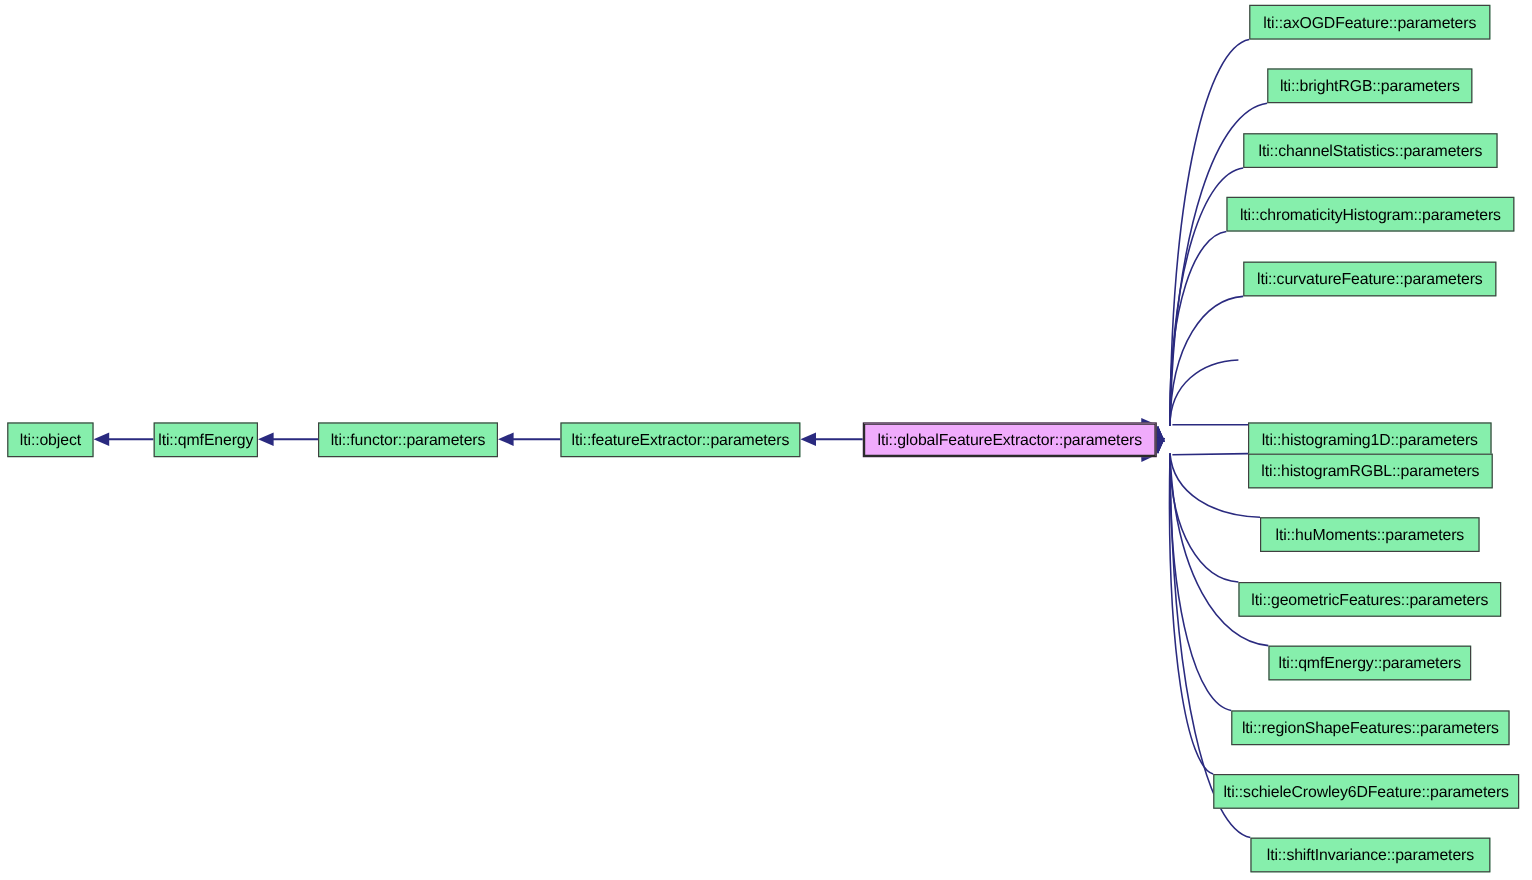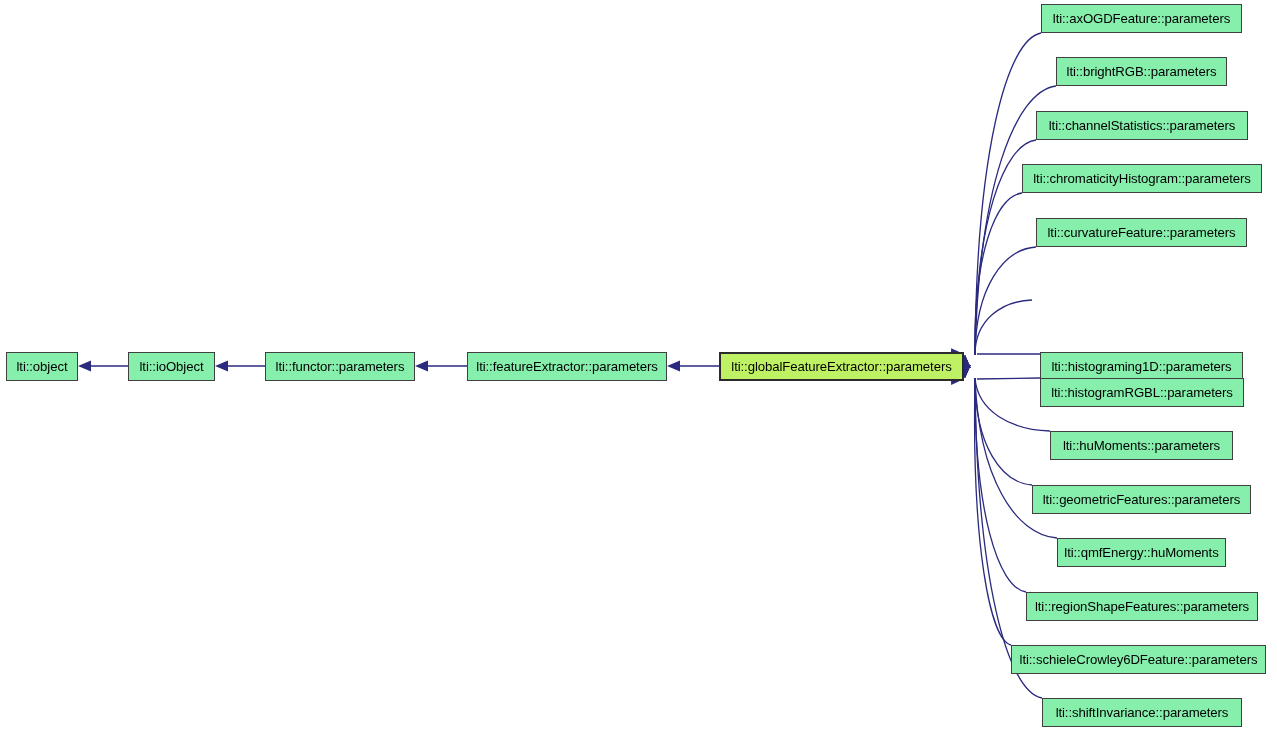--- a/index.html
+++ b/index.html
@@ -31,21 +31,21 @@
     height: 29px;
     line-height: 27px;
     text-align: center;
     font-size: 13.2px;
     color: #000000;
     white-space: nowrap;
     letter-spacing: -0.1px;
     z-index: 5;
   }
   .node-box.current {
-    background: #bef264;
+    background: #f0abfc;
     border: 1px solid #2b2b2b;
     box-shadow: 0 0 0 1px #2b2b2b inset;
   }
   .node-label {
     display: block;
     width: 100%;
     pointer-events: none;
   }
 </style>
 </head>
@@ -87,21 +87,21 @@
       <polygon points="0,0 13,-5.6 13,5.6" fill="#2a2a7f" transform="translate(965,378) rotate(270.46371470913164)"></polygon>
       <path d="M 1011 645 C 989.85 639.7, 971.52 544.3, 975 378" fill="none" stroke="#2a2a7f" stroke-width="1.3"></path>
       <polygon points="0,0 13,-5.6 13,5.6" fill="#2a2a7f" transform="translate(965,378) rotate(271.19879865436343)"></polygon>
       <path d="M 1042 698 C 1006.9 691.64, 976.48 577.16, 975 378" fill="none" stroke="#2a2a7f" stroke-width="1.3"></path>
       <polygon points="0,0 13,-5.6 13,5.6" fill="#2a2a7f" transform="translate(965,378) rotate(269.5742308053566)"></polygon>
     </svg>
 <div class="node-box" style="left: 6px; top: 352px; width: 72px;">
       <span class="node-label">lti::object</span>
     </div>
     <div class="node-box" style="left: 128px; top: 352px; width: 87px;">
-      <span class="node-label">lti::ioObject</span>
+      <span class="node-label">lti::qmfEnergy</span>
     </div>
     <div class="node-box" style="left: 265px; top: 352px; width: 150px;">
       <span class="node-label">lti::functor::parameters</span>
     </div>
     <div class="node-box" style="left: 467px; top: 352px; width: 200px;">
       <span class="node-label">lti::featureExtractor::parameters</span>
     </div>
     <div class="node-box current" style="left: 719px; top: 352px; width: 245px;">
       <span class="node-label">lti::globalFeatureExtractor::parameters</span>
     </div>
@@ -126,21 +126,21 @@
     <div class="node-box" style="left: 1040px; top: 378px; width: 204px;">
       <span class="node-label">lti::histogramRGBL::parameters</span>
     </div>
     <div class="node-box" style="left: 1050px; top: 431px; width: 183px;">
       <span class="node-label">lti::huMoments::parameters</span>
     </div>
     <div class="node-box" style="left: 1032px; top: 485px; width: 219px;">
       <span class="node-label">lti::geometricFeatures::parameters</span>
     </div>
     <div class="node-box" style="left: 1057px; top: 538px; width: 169px;">
-      <span class="node-label">lti::qmfEnergy::huMoments</span>
+      <span class="node-label">lti::qmfEnergy::parameters</span>
     </div>
     <div class="node-box" style="left: 1026px; top: 592px; width: 232px;">
       <span class="node-label">lti::regionShapeFeatures::parameters</span>
     </div>
     <div class="node-box" style="left: 1011px; top: 645px; width: 255px;">
       <span class="node-label">lti::schieleCrowley6DFeature::parameters</span>
     </div>
     <div class="node-box" style="left: 1042px; top: 698px; width: 200px;">
       <span class="node-label">lti::shiftInvariance::parameters</span>
     </div>

